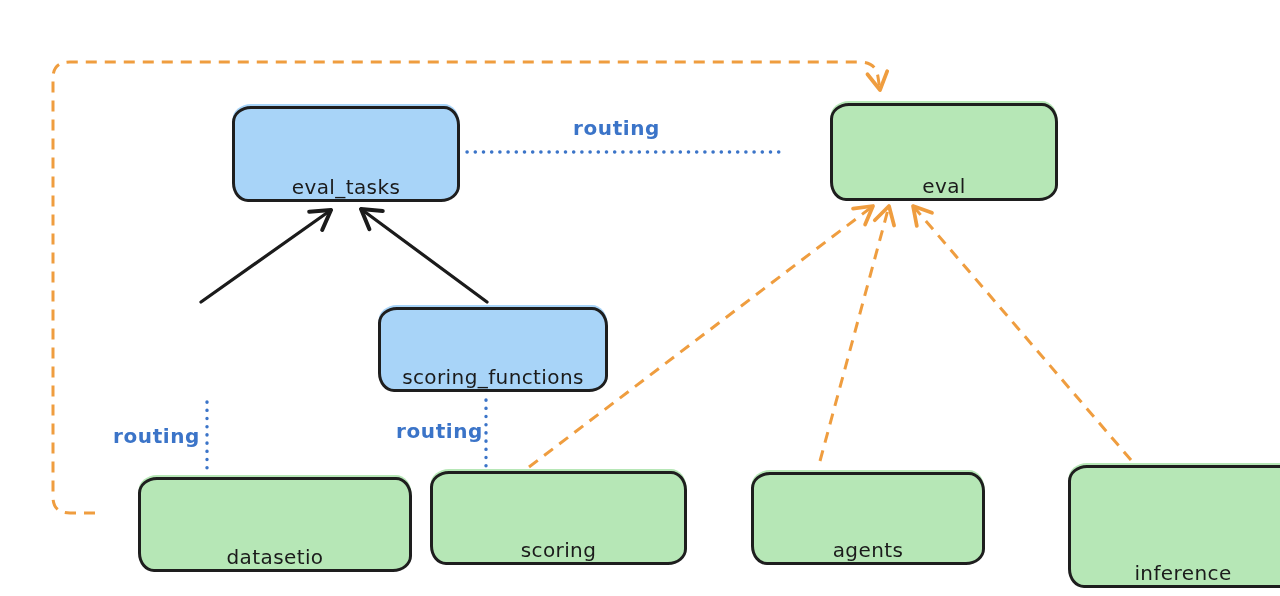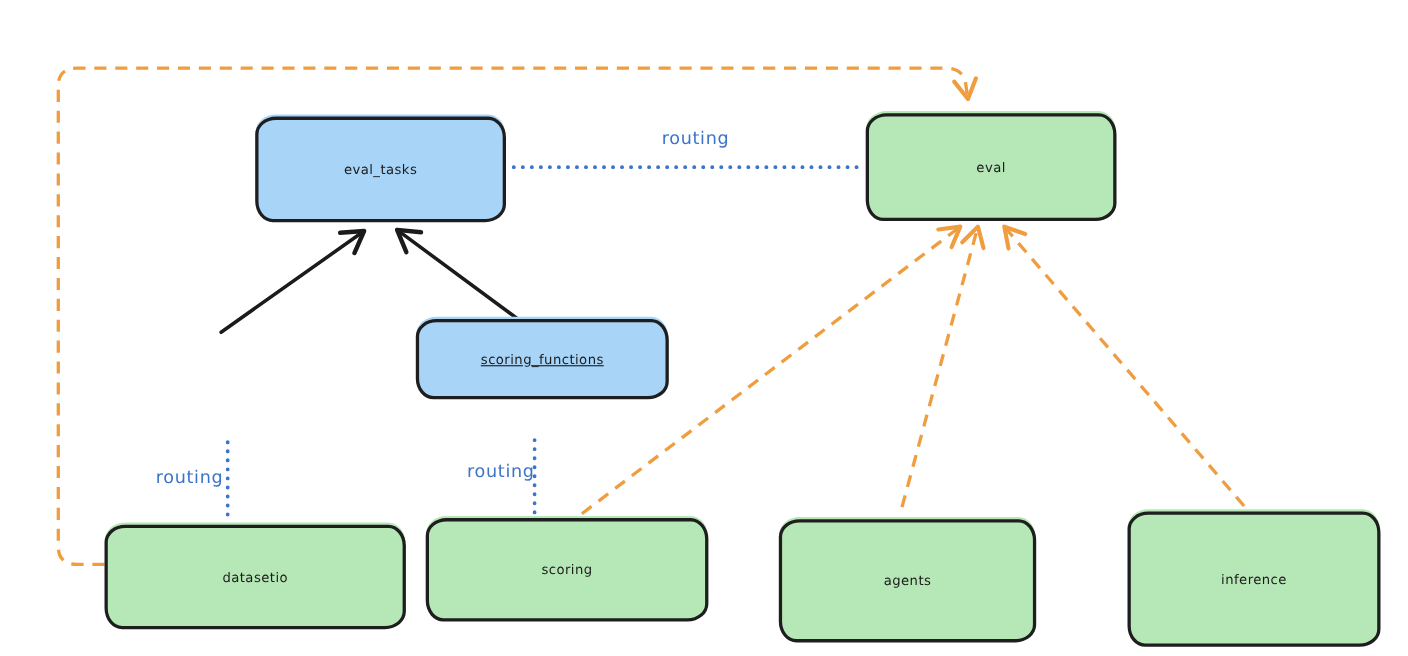--- a/index.html
+++ b/index.html
@@ -33,35 +33,35 @@
   svg.edges path{fill:none;}
   .e-black{stroke:var(--edge-black);stroke-width:3.2;stroke-linecap:round;stroke-linejoin:round;}
   .e-blue{stroke:var(--edge-blue);stroke-width:3.4;stroke-linecap:round;stroke-dasharray:0.2 8;}
   .e-orange{stroke:var(--edge-orange);stroke-width:3;stroke-linecap:butt;stroke-dasharray:11 8;}
   .ah{stroke-dasharray:none !important;stroke-linecap:round;stroke-linejoin:round;}
   .node{
     position:absolute;
     box-sizing:border-box;
     border:3px solid var(--node-border);
     display:flex;
-    align-items:center;
+    align-items:flex-end;
     justify-content:center;
-    font-size:12px;
+    font-size:20px;
     letter-spacing:0.4px;
     color:#1b1b1b;
     border-radius:19px 16px 19px 16px / 16px 19px 16px 19px;
   }
   .node.blue{background:var(--node-fill-blue);box-shadow:0 -2.5px 0 -0.5px var(--node-fill-blue);}
-  .node.green{background:var(--node-fill-green);box-shadow:0 -2.5px 0 -0.5px var(--node-fill-green);}
+  .node.green{background:var(--node-fill-green);box-shadow:0 -2.5px 0 -0.5px var(--node-fill-green);margin-left:43px;}
   .edge-label{
     position:absolute;
     width:90px;
-    text-align:right;
-    font-size:16px;
-    font-weight:400;
+    text-align:left;
+    font-size:20px;
+    font-weight:700;
     letter-spacing:0.6px;
     color:var(--label-blue);
   }
 </style>
 </head>
 <body>
 
 <div class="canvas">
 
   <svg class="edges" viewBox="0 0 1280 596">
@@ -89,33 +89,33 @@
 
   <div class="node blue" style="left:232px; top:106px; width:228px; height:96px;">
     <span>eval_tasks</span>
   </div>
 
   <div class="node green" style="left:787px; top:103px; width:228px; height:98px;">
     <span>eval</span>
   </div>
 
 
-  <div class="node blue" style="left:378px; top:290px; width:230px; height:73px;text-decoration:underline;">
+  <div class="node blue" style="left:378px; top:307px; width:230px; height:85px;">
     <span>scoring_functions</span>
   </div>
 
   <div class="node green" style="left:95px; top:477px; width:274px; height:95px;">
     <span>datasetio</span>
   </div>
 
   <div class="node green" style="left:387px; top:471px; width:257px; height:94px;">
     <span>scoring</span>
   </div>
 
-  <div class="node green" style="left:708px; top:472px; width:234px; height:112px;">
+  <div class="node green" style="left:708px; top:472px; width:234px; height:93px;">
     <span>agents</span>
   </div>
 
   <div class="node green" style="left:1025px; top:465px; width:230px; height:123px;">
     <span>inference</span>
   </div>
 
   <div class="edge-label" style="left:573px; top:116px;">routing</div>
   <div class="edge-label" style="left:113px; top:424px;">routing</div>
   <div class="edge-label" style="left:396px; top:419px;">routing</div>

